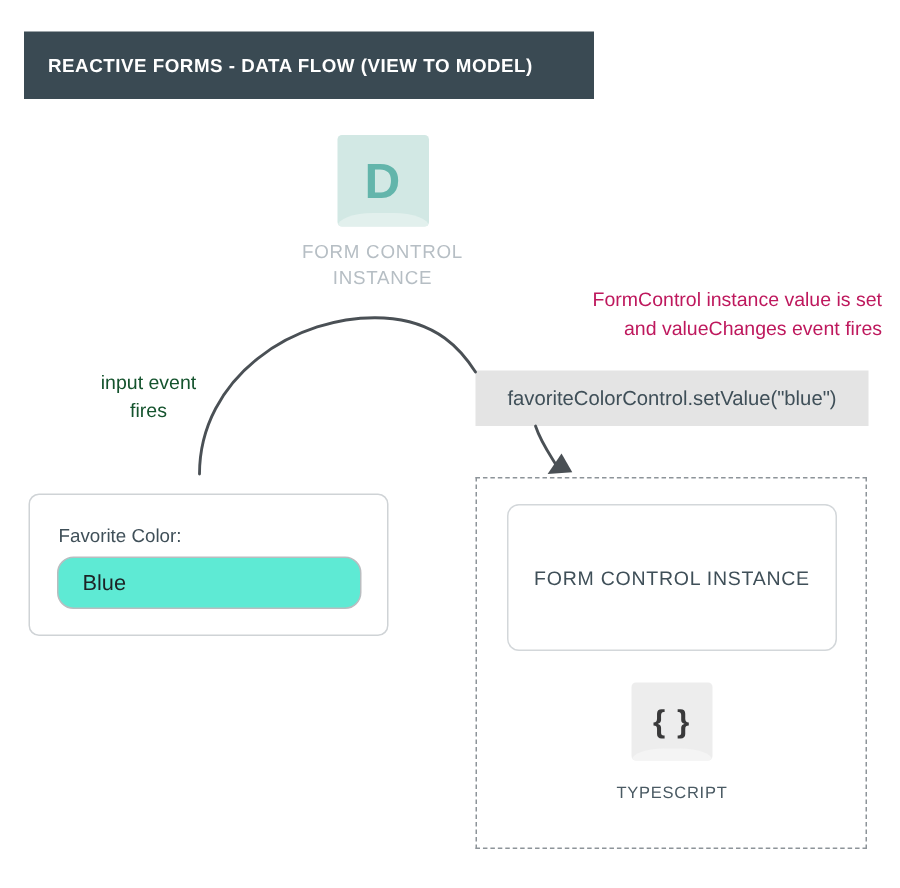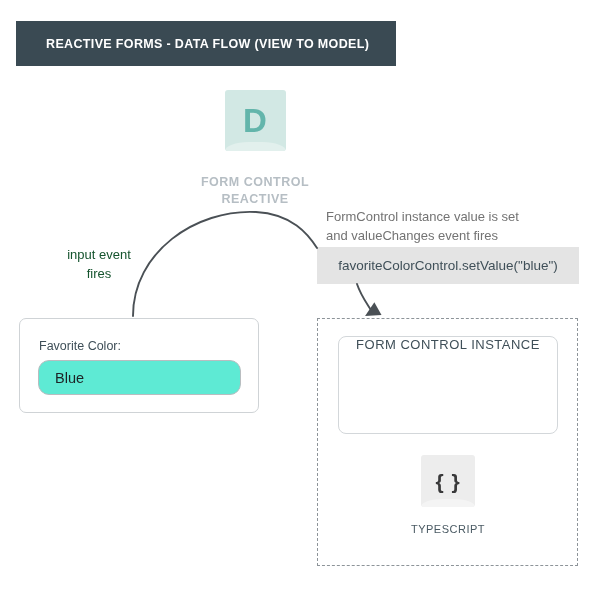--- a/index.html
+++ b/index.html
@@ -24,21 +24,21 @@
   .title-bar {
     position: absolute;
     left: 16px;
     top: 21px;
     width: 380px;
     height: 45px;
     background: #3a4a53;
     display: flex;
     align-items: center;
     box-sizing: border-box;
-    padding-left: 30px;
+    padding-left: 16px;
   }
   .title-bar .title-text {
     color: #ffffff;
     font-size: 12.5px;
     font-weight: bold;
     letter-spacing: 0.35px;
     white-space: nowrap;
   }
 
   
@@ -73,38 +73,38 @@
   }
   .directive-badge .glyph {
     font-size: 33px;
     font-weight: bold;
     color: #63b5ab;
     line-height: 1;
     position: relative;
     z-index: 2;
   }
   .directive-caption {
-    margin-top: 23px;
+    margin-top: 9px;
     font-size: 12.5px;
     line-height: 17px;
     color: #b6bec4;
     letter-spacing: 0.5px;
-    font-weight: bold;
+    font-weight: normal;
   }
 
   
   .annotation-right {
     position: absolute;
     left: 326px;
-    top: 207px;
+    top: 190px;
     width: 262px;
-    text-align: left;
+    text-align: right;
     font-size: 13px;
     line-height: 19px;
-    color: #737373;
+    color: #be185d;
   }
 
   
   .code-chip {
     position: absolute;
     left: 317px;
     top: 247px;
     width: 262px;
     height: 37px;
     background: #e4e4e4;
@@ -128,21 +128,21 @@
     text-align: center;
     font-size: 13px;
     line-height: 19px;
     color: #14532d;
   }
 
   
   .form-card {
     position: absolute;
     left: 19px;
-    top: 318px;
+    top: 329px;
     width: 240px;
     height: 95px;
     border: 1px solid #cfd3d6;
     border-radius: 7px;
     background: #ffffff;
     box-sizing: border-box;
   }
   .form-card .field-label {
     position: absolute;
     left: 19px;
@@ -185,20 +185,21 @@
     position: absolute;
     left: 338px;
     top: 336px;
     width: 220px;
     height: 98px;
     border: 1px solid #d3d7da;
     border-radius: 8px;
     background: #ffffff;
     box-sizing: border-box;
     display: flex;
+    align-items: center;
     justify-content: center;
   }
   .fc-instance-box .box-label {
     font-size: 13px;
     color: #3f4f58;
     letter-spacing: 0.5px;
   }
 
   
   .ts-group {
@@ -265,21 +266,21 @@
   <div class="title-bar">
     <span class="title-text">REACTIVE FORMS - DATA FLOW (VIEW TO MODEL)</span>
   </div>
 
   <div class="directive-group">
     <div class="directive-badge">
       <span class="glyph">D</span>
     </div>
     <div class="directive-caption">
       <div>FORM CONTROL</div>
-      <div>REACTIVE</div>
+      <div>INSTANCE</div>
     </div>
   </div>
 
   <div class="annotation-right">
     <div>FormControl instance value is set</div>
     <div>and valueChanges event fires</div>
   </div>
 
   <div class="code-chip">
     <span class="code-text">favoriteColorControl.setValue("blue")</span>

